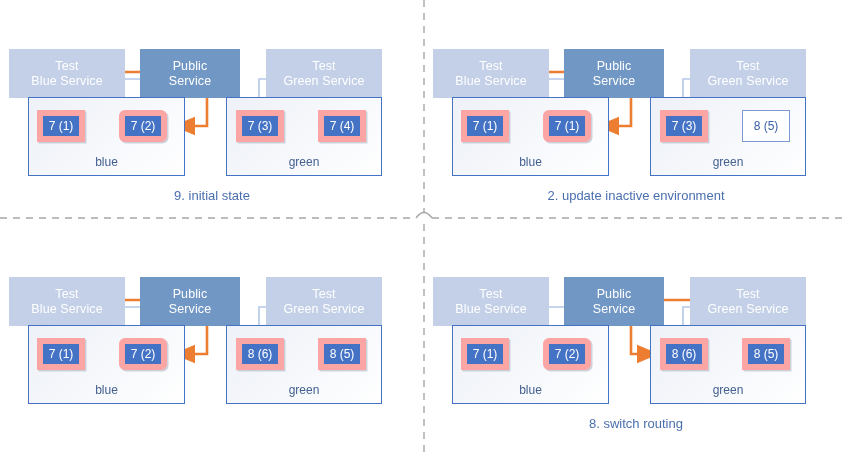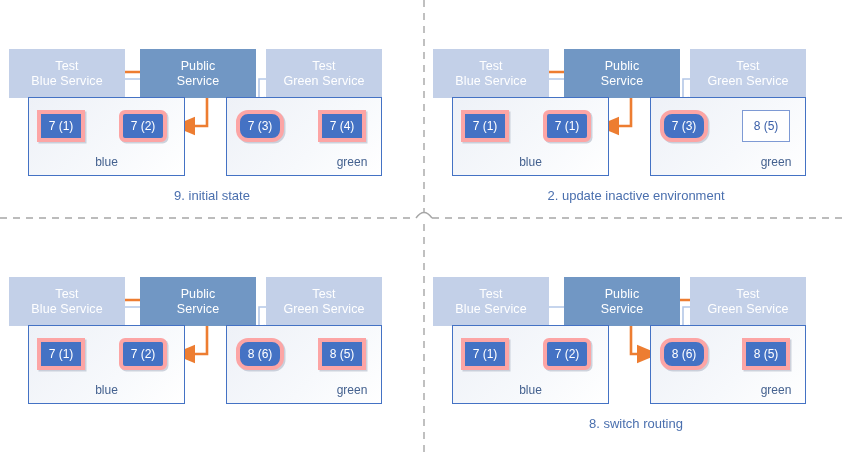--- a/index.html
+++ b/index.html
@@ -29,63 +29,63 @@
     font-size:12.5px;
     line-height:15px;
     letter-spacing:.1px;
     box-sizing:border-box;
     margin-top:40px;
   }
   .svc-test{background:#c3d0e8;}
   .svc-public{background:#7197c4;}
 
   .svc-blue  {left:9px;  top:9px; width:116px;height:49px;}
-  .svc-public{left:140px;top:9px; width:116px;height:49px;}
+  .svc-public{left:140px;top:9px; width:100px;height:49px;}
   .svc-green {left:266px;top:9px; width:116px;height:49px;}
 
   
   .env{
     position:absolute;
     box-sizing:border-box;
     border:1px solid #4472c4;
     background:linear-gradient(135deg,#eef1f7 0%,#f7f9fc 60%,#ffffff 100%);
   }
   .env-blue {left:28px; top:97px;width:157px;height:79px;}
-  .env-green{left:226px;top:97px;width:156px;height:79px;padding-left:48px;}
+  .env-green{left:226px;top:97px;width:156px;height:79px;}
 
   .env-label{
     position:absolute;
     width:100%;
     bottom:6px;
     text-align:center;
     font-size:12px;
     color:#44618f;
   }
 
   
   .node{
     position:absolute;
     width:48px;height:32px;
     box-sizing:border-box;
     display:flex;align-items:center;justify-content:center;
     font-size:12px;
     background:#4472c4;
     color:#ffffff;
-    border:4px solid #fca5a5;
+    border:6px solid #fca5a5;
     box-shadow:1.5px 1.5px 0 rgba(150,160,180,.45);
   }
   .node.empty{
     background:#ffffff;
     color:#3a5fa8;
     border:1px solid #7e9ad4;
     box-shadow:none;
   }
   .n1{left:37px; top:110px;}
   .n2{left:119px;top:110px;border-radius:6px;}
-  .n3{left:236px;top:110px;border-radius:12px;}
+  .n3{left:236px;top:110px;}
   .n4{left:318px;top:110px;}
 
   
   .caption{
     position:absolute;
     left:0;width:424px;
     top:188px;
     text-align:center;
     font-size:13px;
     color:#4a6fae;

